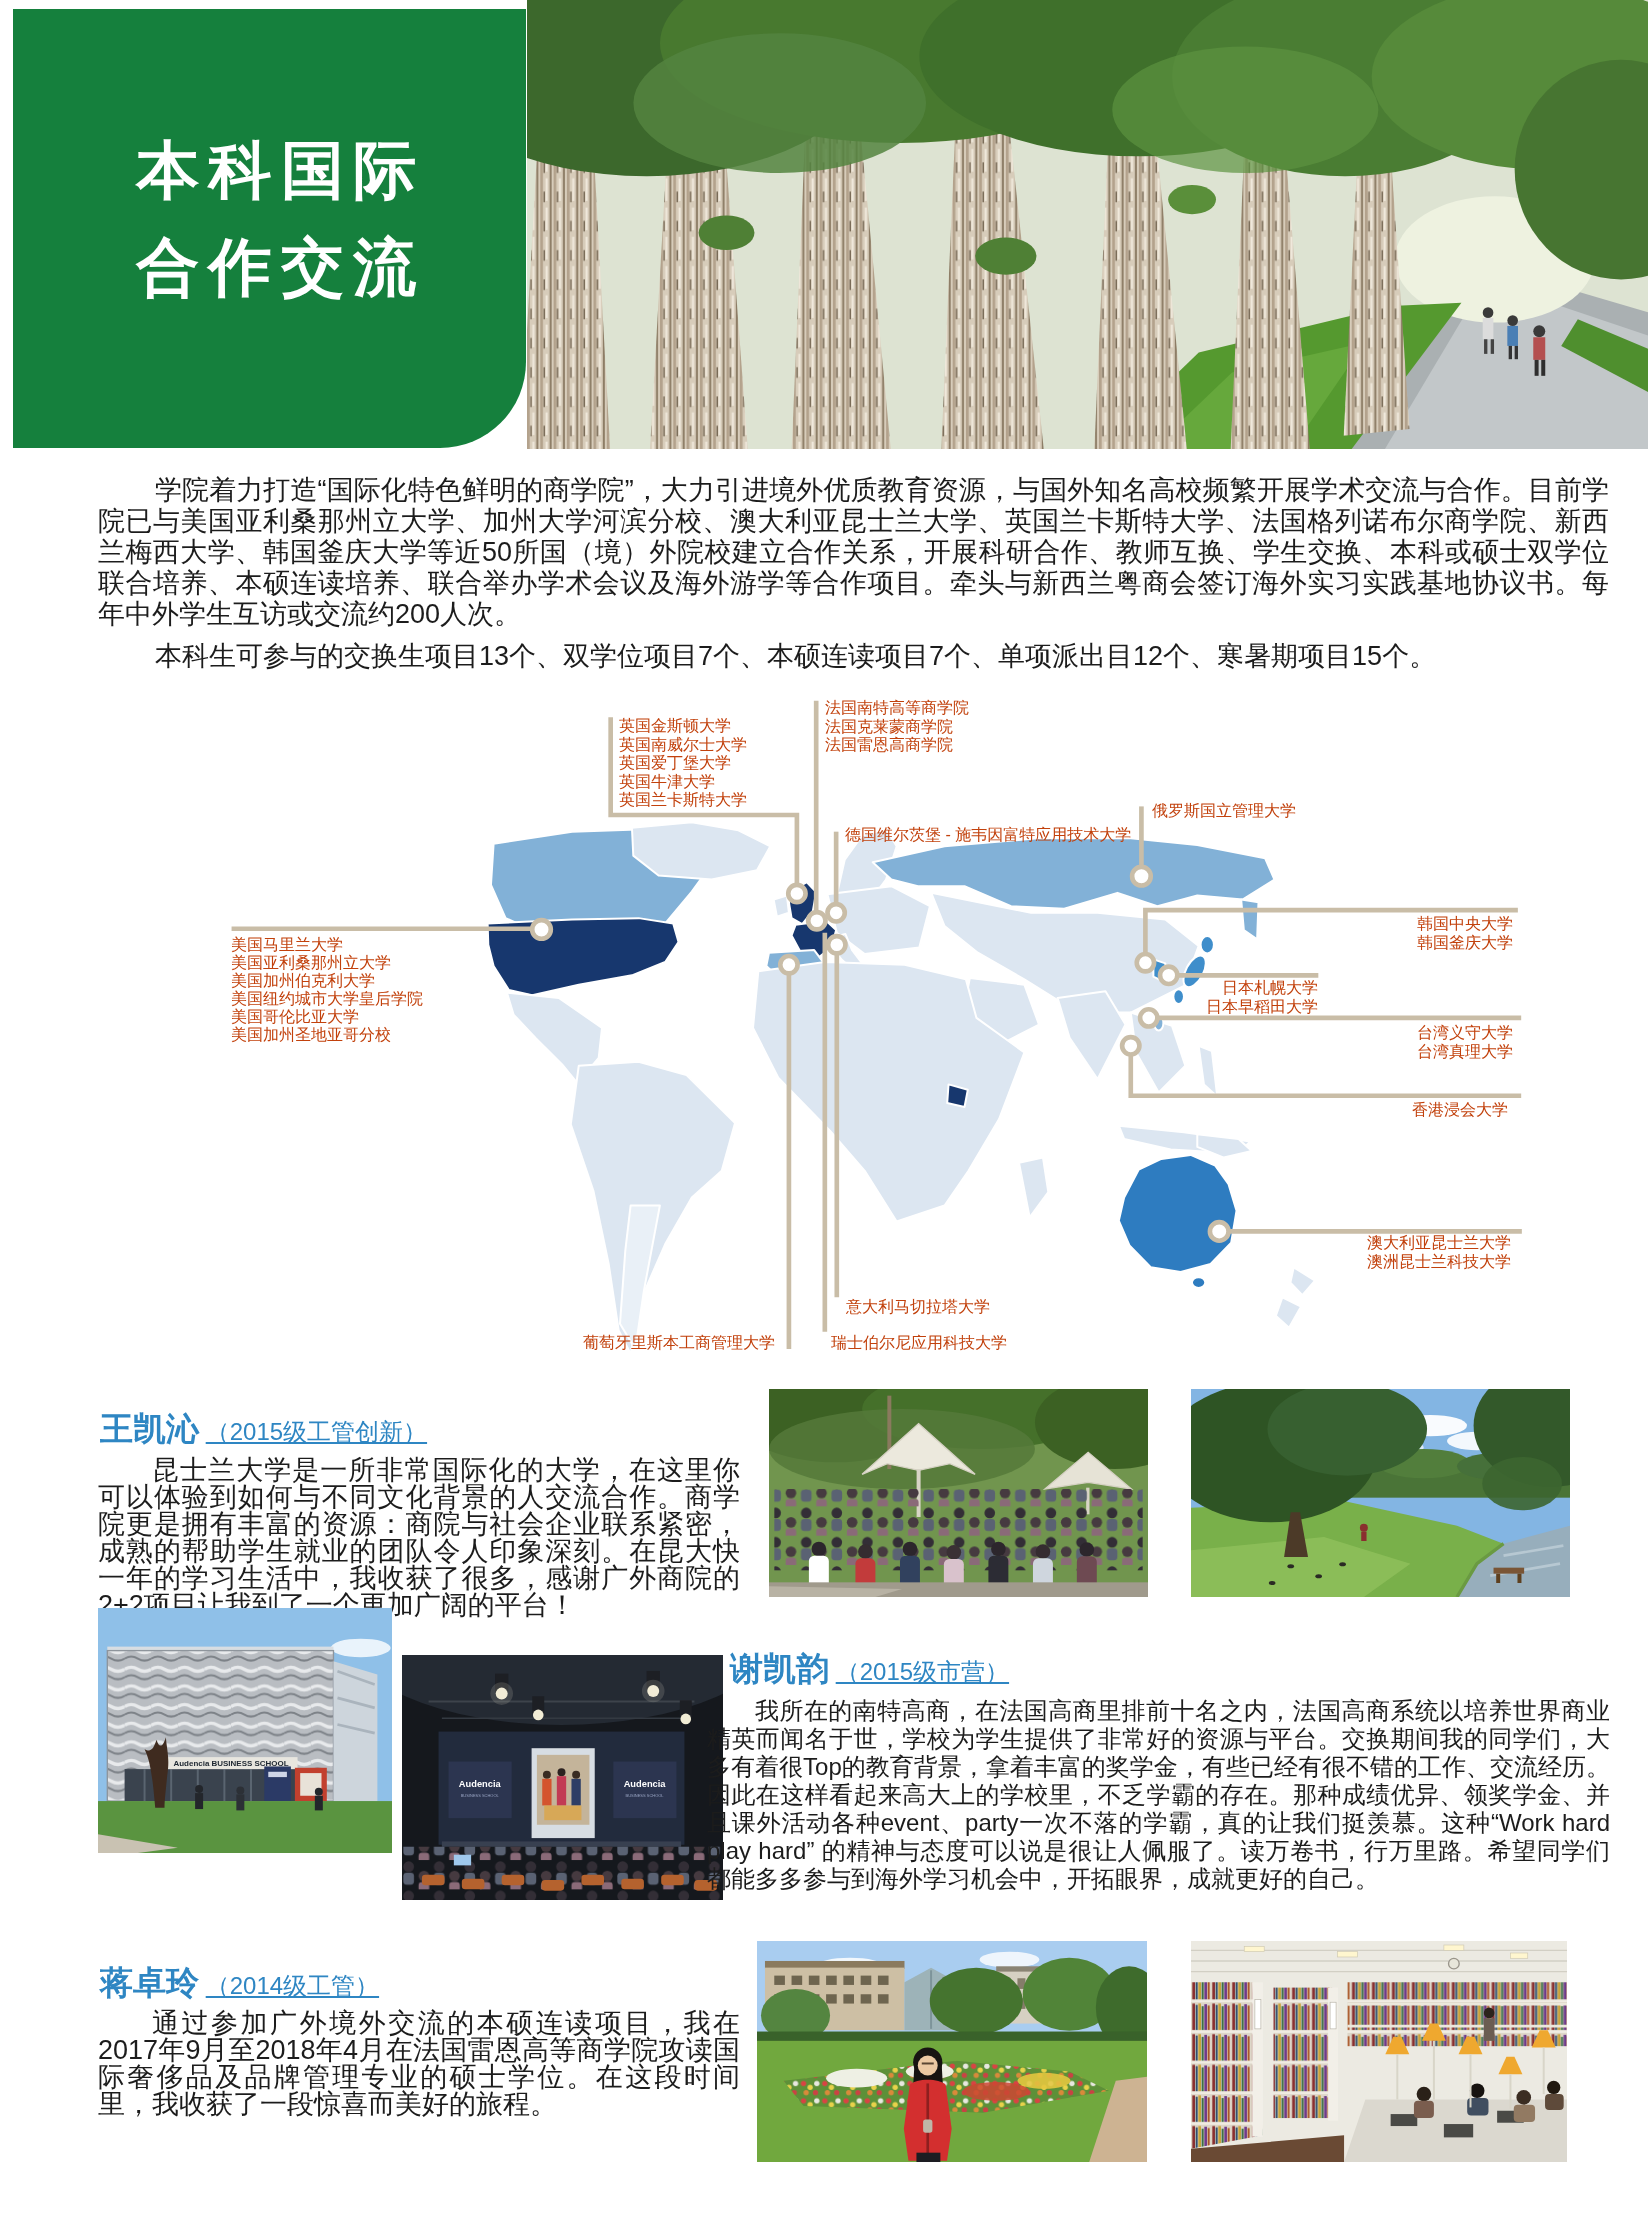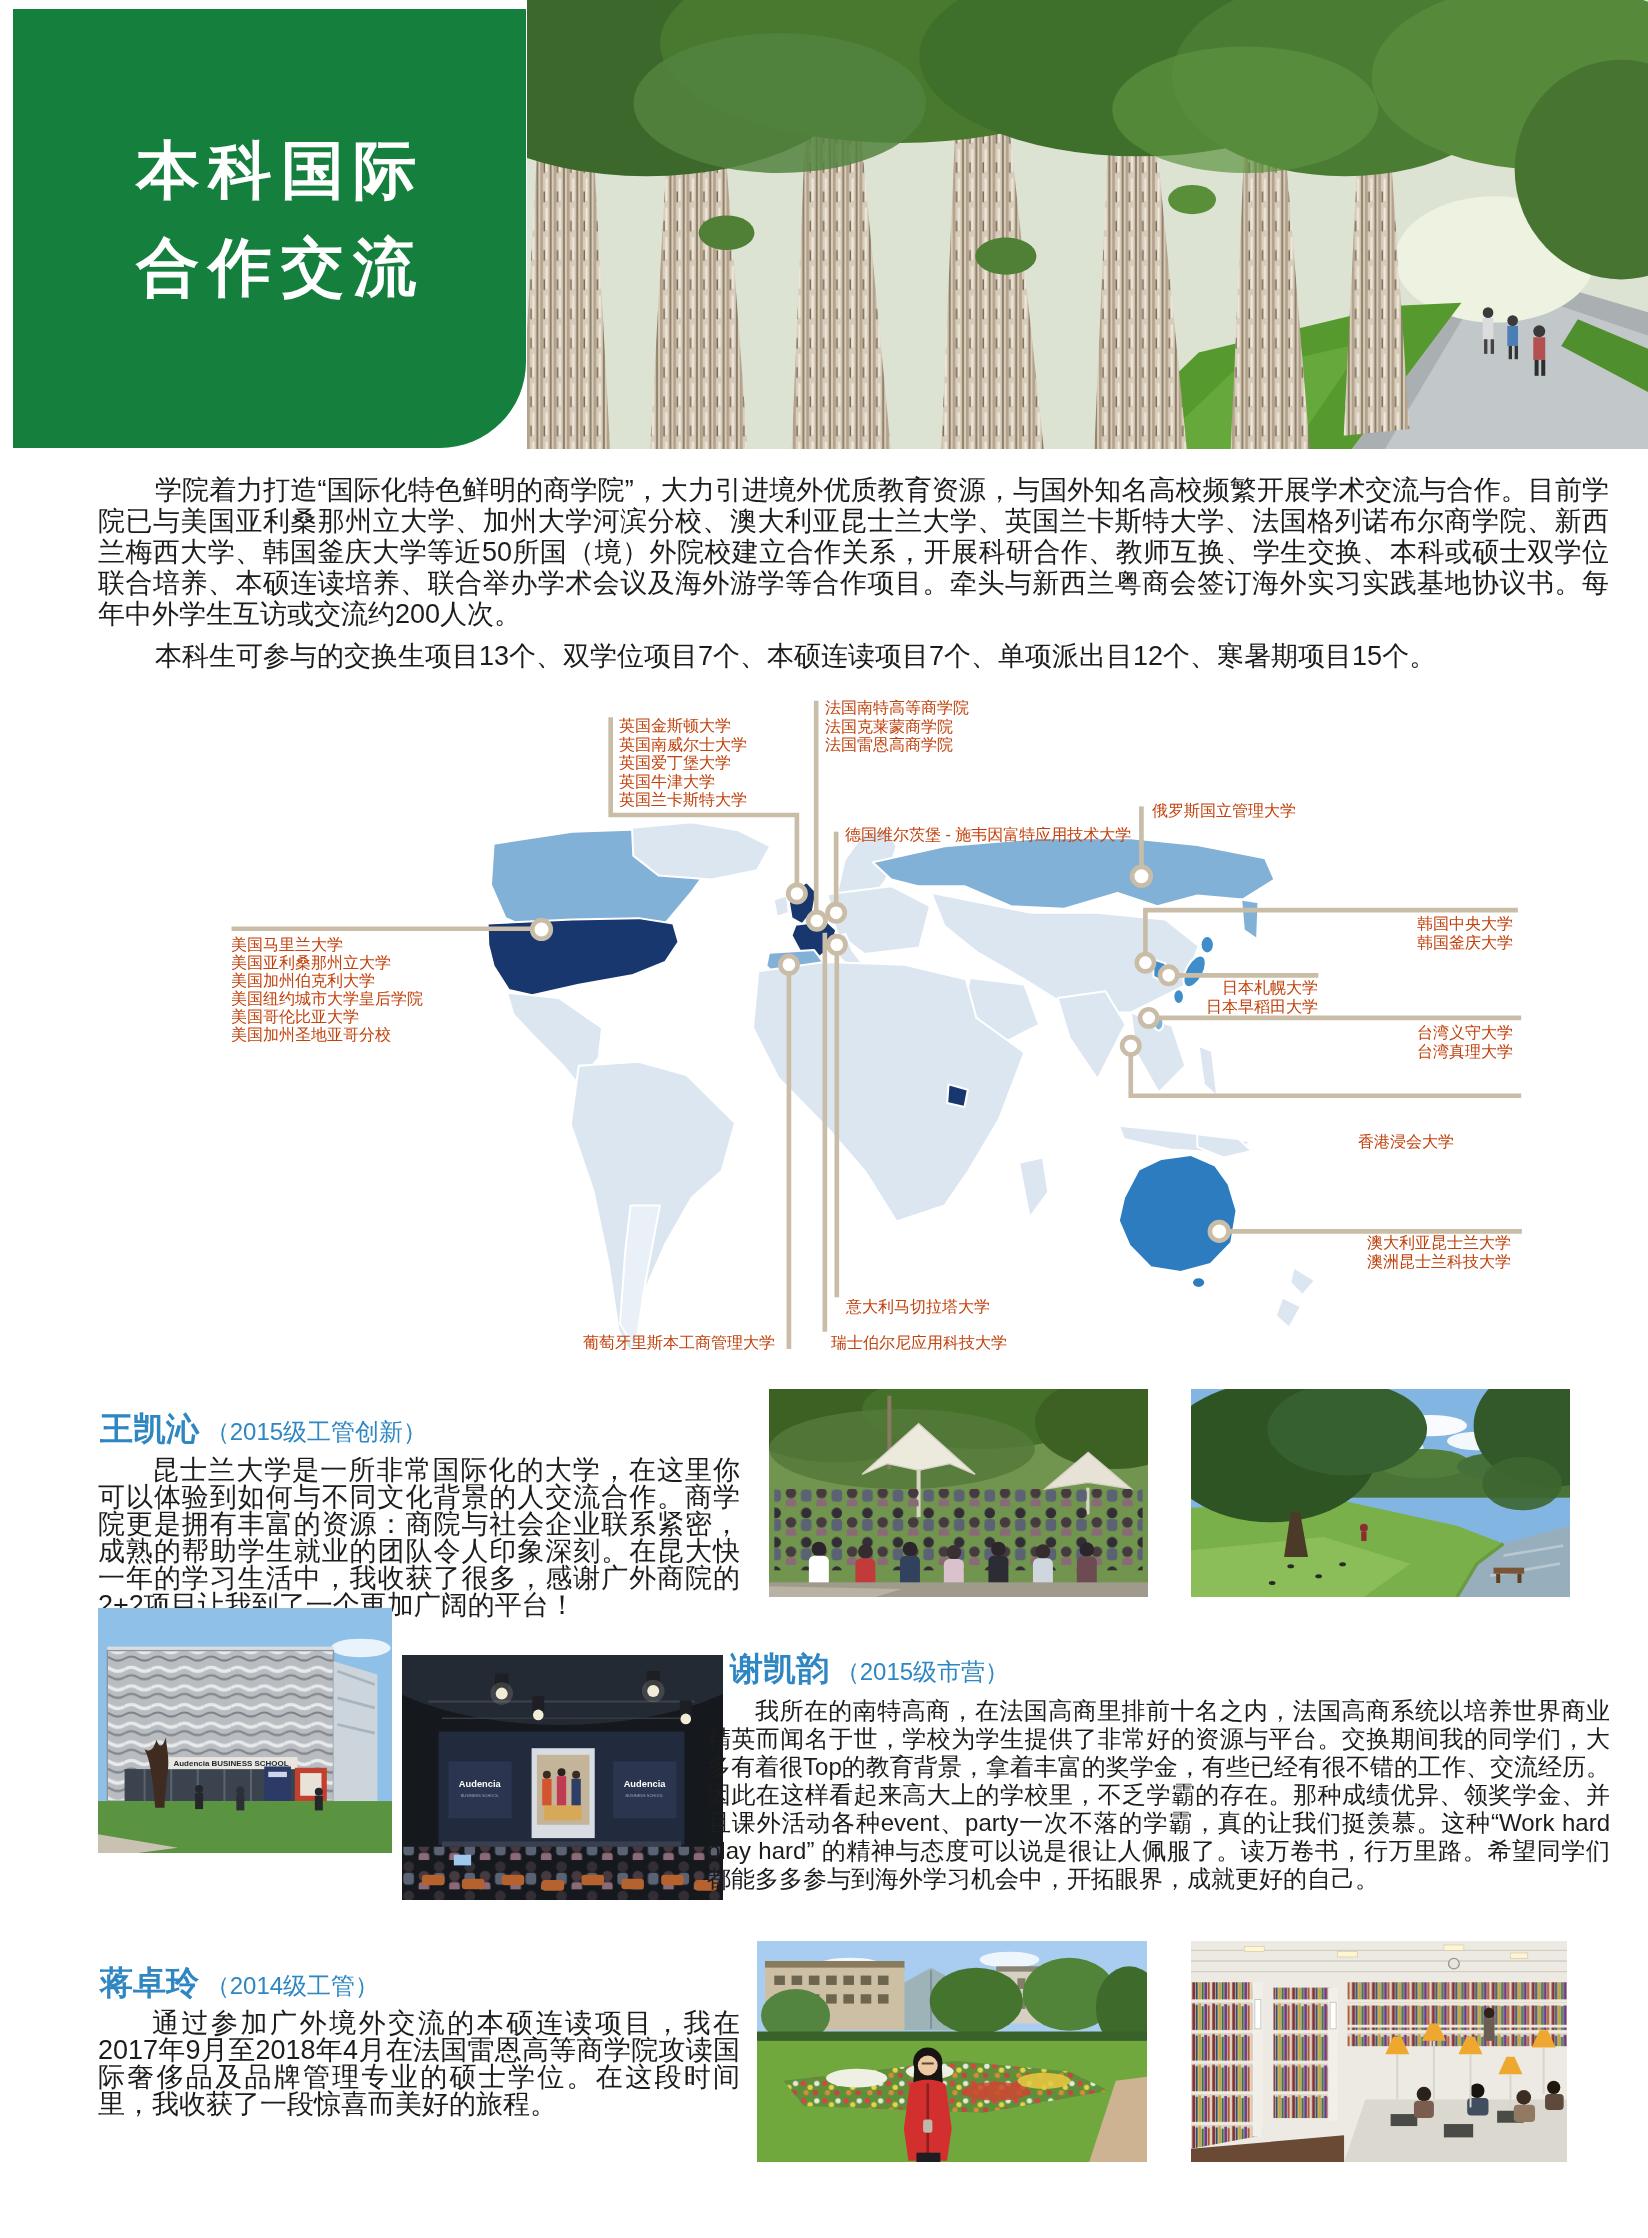--- a/index.html
+++ b/index.html
@@ -23,30 +23,30 @@
   .map-svg{position:absolute;left:0;top:692px;width:1649px;height:705px;}
   .mlg{position:absolute;font-size:16px;line-height:18.6px;color:#c2410c;white-space:nowrap;}
   #lbl-uk{left:619px;top:717px;}
   #lbl-france{left:825px;top:699px;}
   #lbl-germany{left:845px;top:826px;}
   #lbl-russia{left:1152px;top:802px;}
   #lbl-us{left:231px;top:936px;line-height:18px;}
   #lbl-korea{left:1417px;top:915px;}
   #lbl-japan{left:1177px;top:979px;width:141px;text-align:right;}
   #lbl-taiwan{left:1417px;top:1024px;}
-  #lbl-hk{left:1358px;top:1101px;margin-top:32px;}
+  #lbl-hk{left:1412px;top:1101px;}
   #lbl-australia{left:1367px;top:1234px;}
   #lbl-italy{left:846px;top:1298px;}
   #lbl-swiss{left:831px;top:1334px;}
   #lbl-portugal{left:583px;top:1334px;}
 
   
   .t-title{position:absolute;color:#2e86c3;white-space:nowrap;}
   .t-name{font-size:33px;font-weight:bold;}
-  .t-cohort{font-size:24px;margin-left:6.7px;}
+  .t-cohort{font-size:24px;margin-left:6.7px;text-decoration:underline;}
   .t-text{position:absolute;font-size:27px;line-height:27px;text-align:justify;
           text-indent:2em;color:#1c1c1c;}
   #t1-title{left:100px;top:1407px;}
   #t1-text{left:98px;top:1457px;width:642px;}
   #t2-title{left:730px;top:1647px;}
   #t2-text{left:707px;top:1697px;width:903px;font-size:24px;line-height:28px;}
   #t3-title{left:100px;top:1961px;text-align:right;}
   #t3-text{left:98px;top:2010px;width:642px;}
 
   .photo{position:absolute;}

